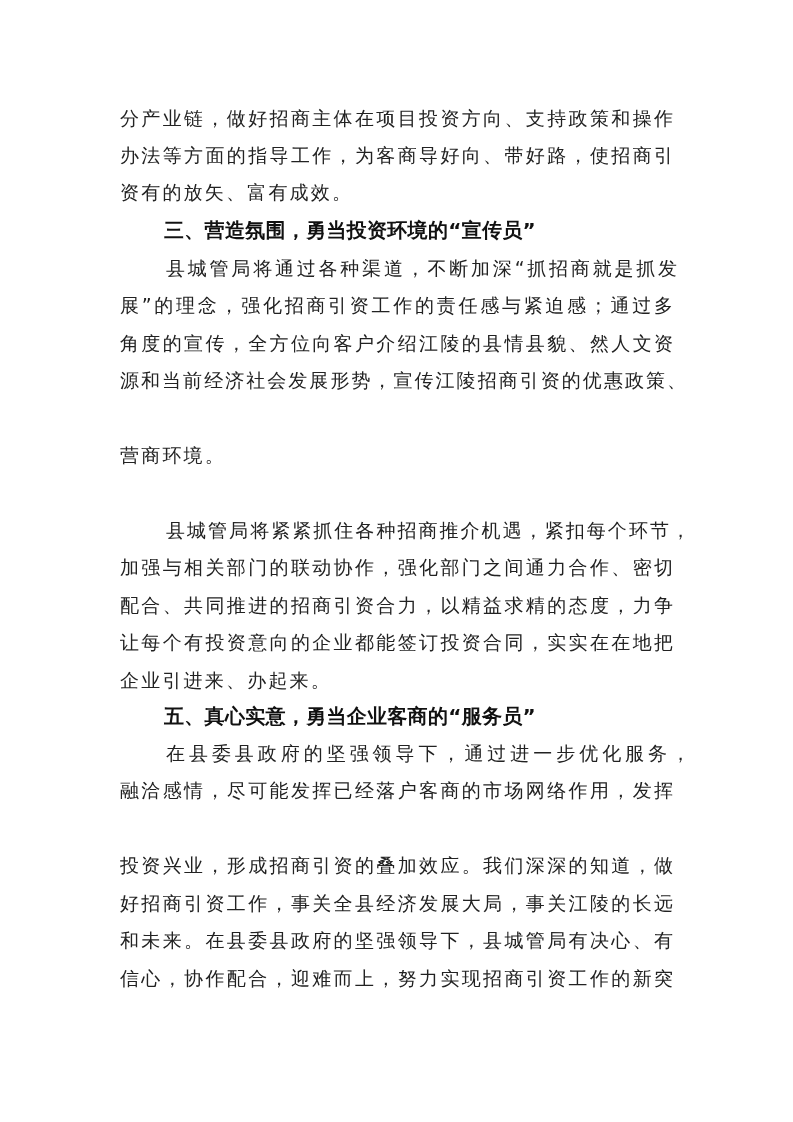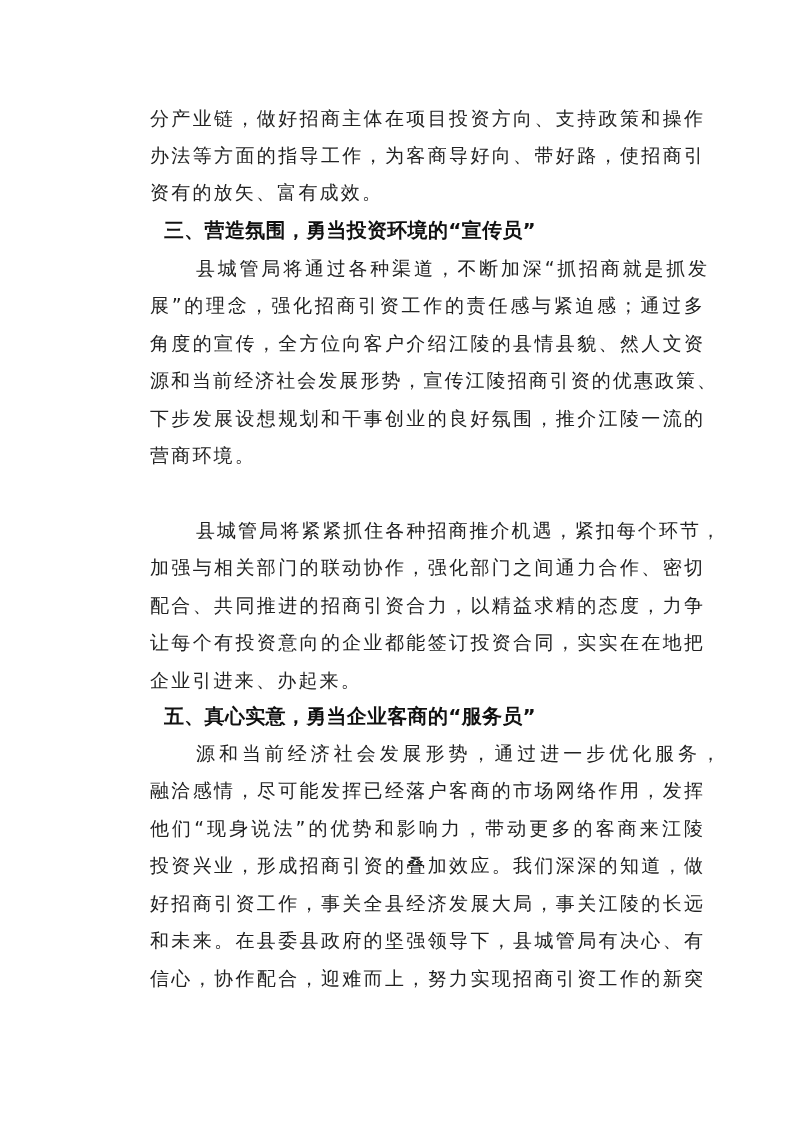--- a/index.html
+++ b/index.html
@@ -27,21 +27,20 @@
       left: 120px;
       width: 553px;
       height: 37px;
       line-height: 37px;
       font-size: 19px;
       white-space: nowrap;
       text-align: justify;
       text-align-last: justify;
       font-weight: normal;
       color: #222;
-      margin-left: 30px;
     }
     .line.indent {
       left: 166px;
       width: 511px;
     }
     .line.short {
       text-align-last: left;
       letter-spacing: 2.2px;
     }
     .line.hang {
@@ -69,32 +68,30 @@
   <div class="line" style="top:100px">分产业链，做好招商主体在项目投资方向、支持政策和操作</div>
   <div class="line" style="top:137px">办法等方面的指导工作，为客商导好向、带好路，使招商引</div>
   <div class="line short" style="top:174px">资有的放矢、富有成效。</div>
 
   <div class="heading" style="top:212px">三、营造氛围，勇当投资环境的“宣传员”</div>
 
   <div class="line indent" style="top:250px">县城管局将通过各种渠道，不断加深“抓招商就是抓发</div>
   <div class="line" style="top:287px">展”的理念，强化招商引资工作的责任感与紧迫感；通过多</div>
   <div class="line" style="top:325px">角度的宣传，全方位向客户介绍江陵的县情县貌、然人文资</div>
   <div class="line hang" style="top:362px">源和当前经济社会发展形势，宣传江陵招商引资的优惠政策、</div>
-  <div class="line" style="top:400px">下步发展设想规划和干事创业的良好氛围，推介江陵一流的</div>
   <div class="line short" style="top:437px">营商环境。</div>
 
 
   <div class="line indent hang" style="top:512px">县城管局将紧紧抓住各种招商推介机遇，紧扣每个环节，</div>
   <div class="line" style="top:549px">加强与相关部门的联动协作，强化部门之间通力合作、密切</div>
   <div class="line" style="top:587px">配合、共同推进的招商引资合力，以精益求精的态度，力争</div>
   <div class="line" style="top:624px">让每个有投资意向的企业都能签订投资合同，实实在在地把</div>
   <div class="line short" style="top:662px">企业引进来、办起来。</div>
 
   <div class="heading" style="top:698px">五、真心实意，勇当企业客商的“服务员”</div>
 
-  <div class="line indent hang" style="top:735px">源和当前经济社会发展形势，通过进一步优化服务，</div>
+  <div class="line indent hang" style="top:735px">在县委县政府的坚强领导下，通过进一步优化服务，</div>
   <div class="line" style="top:772px">融洽感情，尽可能发挥已经落户客商的市场网络作用，发挥</div>
-  <div class="line" style="top:810px">他们“现身说法”的优势和影响力，带动更多的客商来江陵</div>
   <div class="line" style="top:847px">投资兴业，形成招商引资的叠加效应。我们深深的知道，做</div>
   <div class="line" style="top:885px">好招商引资工作，事关全县经济发展大局，事关江陵的长远</div>
   <div class="line" style="top:922px">和未来。在县委县政府的坚强领导下，县城管局有决心、有</div>
   <div class="line" style="top:960px">信心，协作配合，迎难而上，努力实现招商引资工作的新突</div>
 </div>
 
 </body></html>

